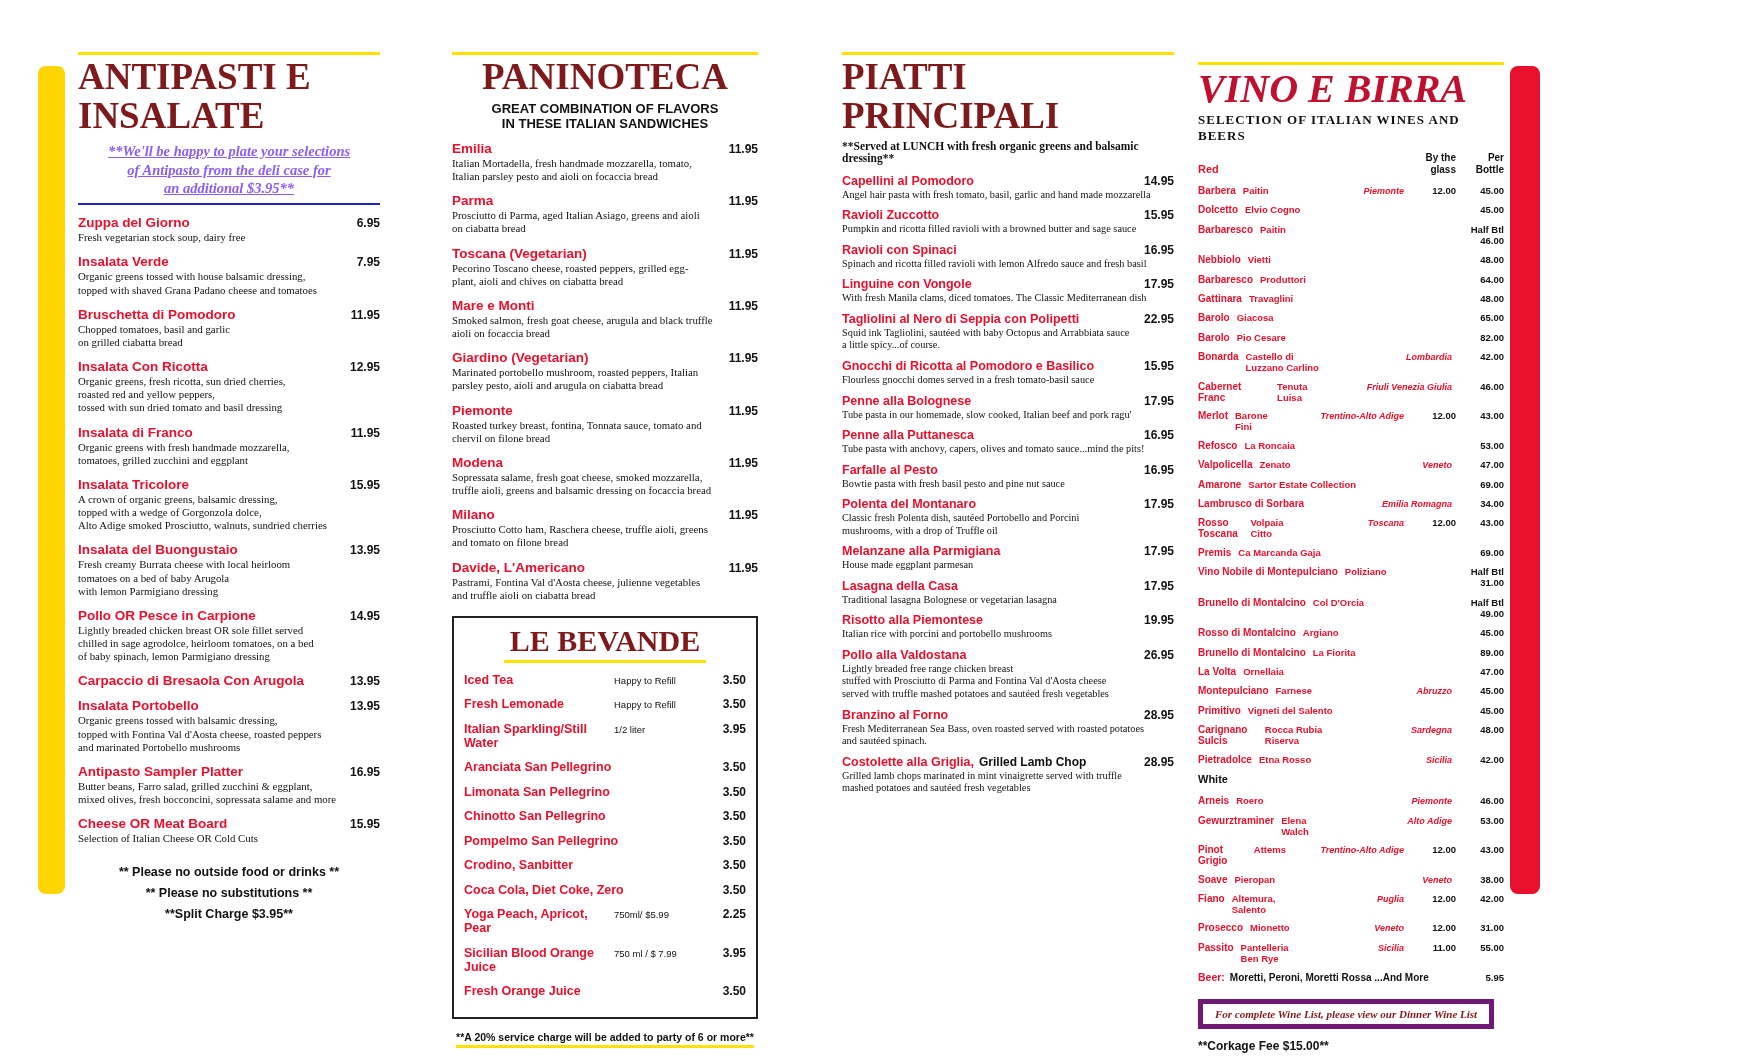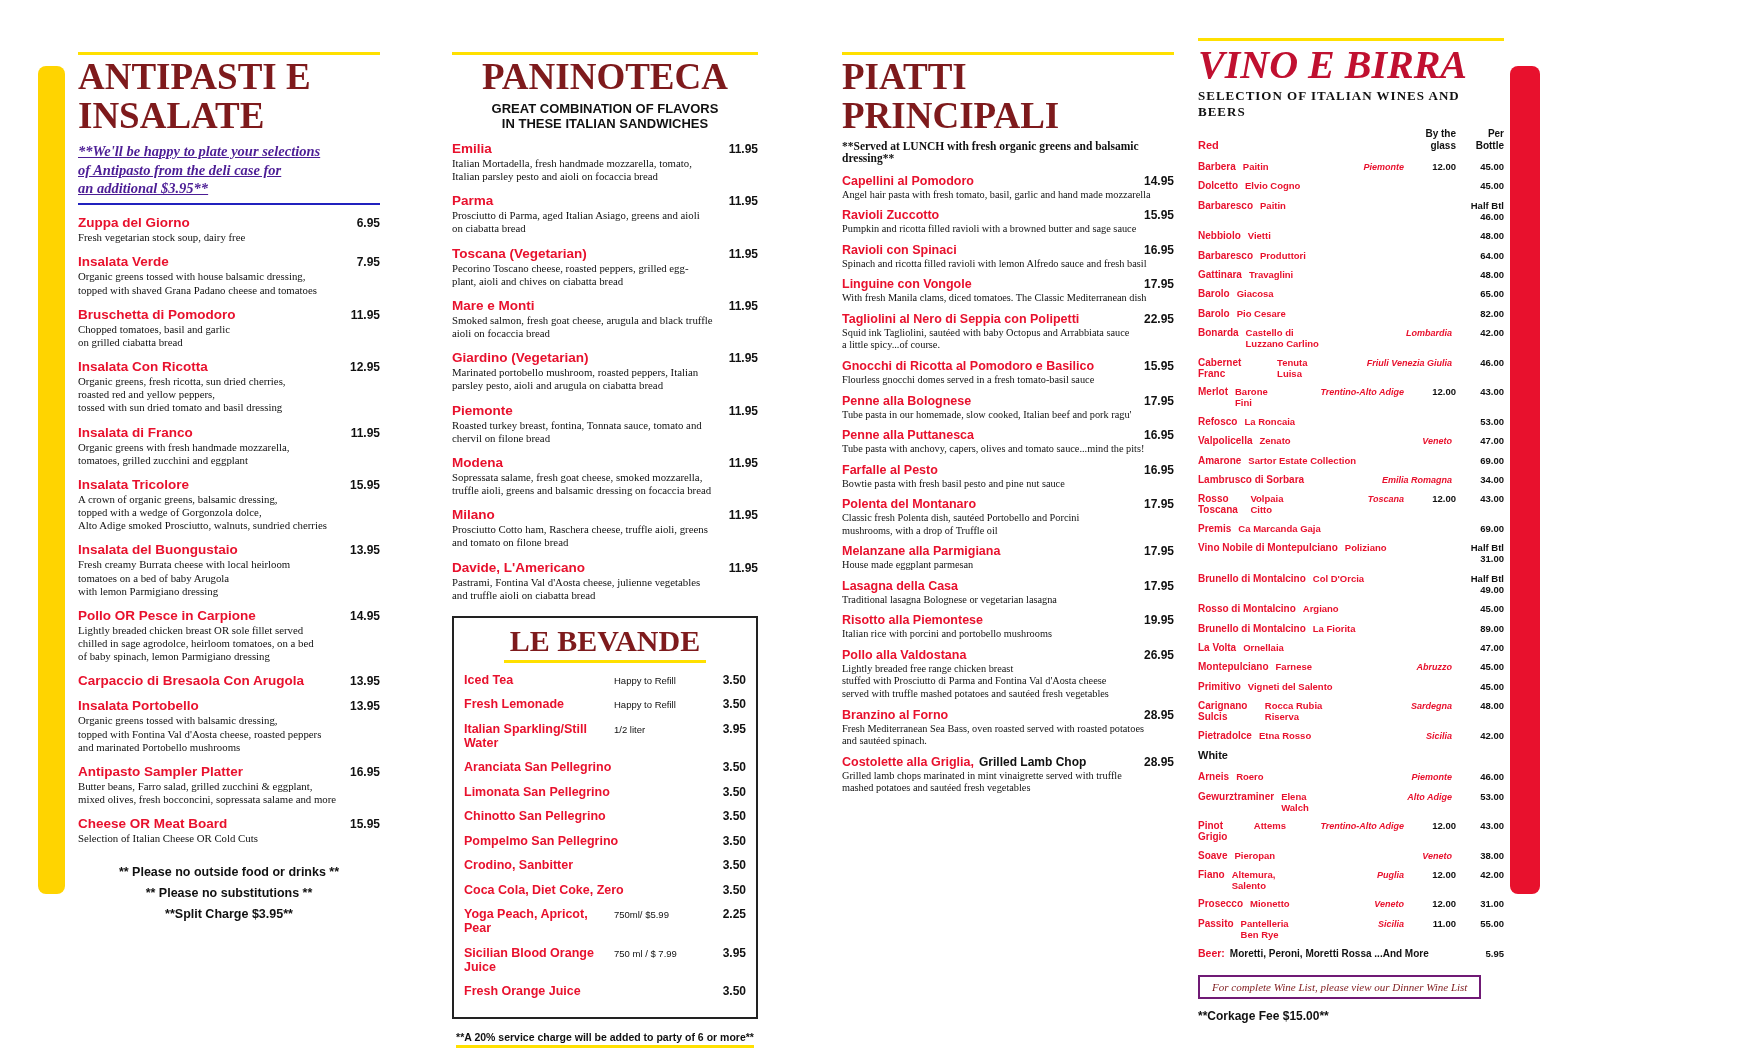--- a/index.html
+++ b/index.html
@@ -6,32 +6,32 @@
   .page{position:relative;width:1750px;height:1063px;background:#ffffff;overflow:hidden;
         font-family:"Liberation Sans",sans-serif;color:#111;}
   
   .bar-yellow{position:absolute;left:38px;top:66px;width:27px;height:828px;background:#FFD400;border-radius:8px;}
   .bar-red{position:absolute;left:1510px;top:66px;width:30px;height:828px;background:#E8112D;border-radius:8px;}
   
   .col{position:absolute;top:52px;}
   .col1{left:78px;width:302px;}
   .col2{left:452px;width:306px;}
   .col3{left:842px;width:332px;}
-  .col4{left:1198px;width:306px;top:38px;}
+  .col4{left:1198px;width:306px;top:62px;}
   
   .deco-title{font-family:"Liberation Serif",serif;font-weight:bold;color:#7E1A1C;
               font-size:37px;line-height:1.05;margin:0 0 4px 0;border-top:3px solid #FFE000;padding-top:3px;}
   .center{text-align:center;}
   .vino-title{font-family:"Liberation Serif",serif;font-style:italic;font-weight:bold;color:#C01030;
               font-size:40px;line-height:1.05;margin:0 0 2px 0;border-top:3px solid #FFE000;padding-top:3px;}
   .vino-sub{font-family:"Liberation Serif",serif;font-size:13px;font-weight:bold;letter-spacing:1px;margin:2px 0 8px 0;}
   .pan-sub{font-weight:bold;font-size:13px;white-space:pre-line;margin:2px 0 10px 0;}
   .piatti-sub{font-family:"Liberation Serif",serif;font-weight:bold;font-size:11.5px;margin:2px 0 10px 0;}
-  .blue-note{color:#4c1d95;font-family:"Liberation Serif",serif;font-style:italic;font-weight:bold;
-             font-size:14.5px;white-space:pre-line;text-decoration:underline;
+  .blue-note{color:#8b5cf6;font-family:"Liberation Serif",serif;font-style:italic;font-weight:bold;
+             font-size:14.5px;text-align:center;white-space:pre-line;text-decoration:underline;
              margin:6px 0 10px 0;padding-bottom:5px;border-bottom:2px solid #2121BE;line-height:1.3;}
   
   .mi{margin-bottom:10px;}
   .col3 .mi{margin-bottom:7px;}
   .mi-row{display:flex;align-items:baseline;}
   .mi-name{color:#E8112D;font-weight:bold;font-size:13.5px;min-width:0;}
   .col3 .mi-name{font-size:12.5px;}
   .mi-name2{color:#111;font-weight:bold;font-size:12px;margin-left:5px;}
   .mi-price{margin-left:auto;color:#111;font-weight:bold;font-size:12px;padding-left:8px;flex:none;}
   .mi-desc{font-family:"Liberation Serif",serif;font-size:10.8px;color:#111;line-height:1.22;
@@ -57,22 +57,22 @@
   .wmain{flex:1;display:flex;align-items:baseline;min-width:0;}
   .wname{color:#E8112D;font-weight:bold;font-size:10px;}
   .wprod{color:#E8112D;font-weight:bold;font-size:9.5px;margin-left:7px;}
   .wregion{width:118px;flex:none;text-align:right;color:#E8112D;font-weight:bold;font-style:italic;font-size:9px;padding-right:4px;}
   .wglass,.wbottle{width:48px;flex:none;text-align:right;font-weight:bold;font-size:9.5px;color:#111;line-height:1.15;}
   .wsection{font-weight:bold;font-size:11px;color:#111;margin:4px 0 10px 0;}
   .beer-row{display:flex;align-items:baseline;margin-top:4px;}
   .beer-label{color:#E8112D;font-weight:bold;font-size:10.5px;}
   .beer-text{flex:1;font-weight:bold;font-size:10px;margin-left:5px;}
   .beer-price{width:48px;flex:none;text-align:right;font-weight:bold;font-size:9.5px;}
-  .wine-note-box{border:2px solid #701a75;display:inline-block;padding:4px 12px;margin:16px 0 10px 0;
-                 font-family:"Liberation Serif",serif;font-style:italic;font-weight:normal;font-size:11px;color:#7E1A1C;}
+  .wine-note-box{border:5px solid #701a75;display:inline-block;padding:4px 12px;margin:16px 0 10px 0;
+                 font-family:"Liberation Serif",serif;font-style:italic;font-weight:bold;font-size:11px;color:#7E1A1C;}
   .corkage{font-weight:bold;font-size:12px;}
 </style>
 </head>
 <body>
 
 <div class="page">
   <div class="bar-yellow"></div>
   <div class="bar-red"></div>
 
   <section class="col col1">

